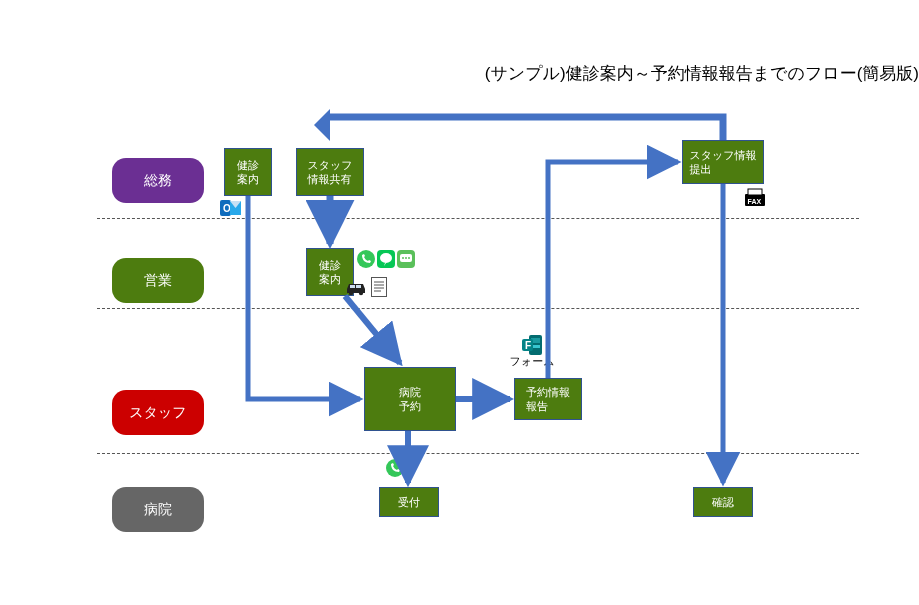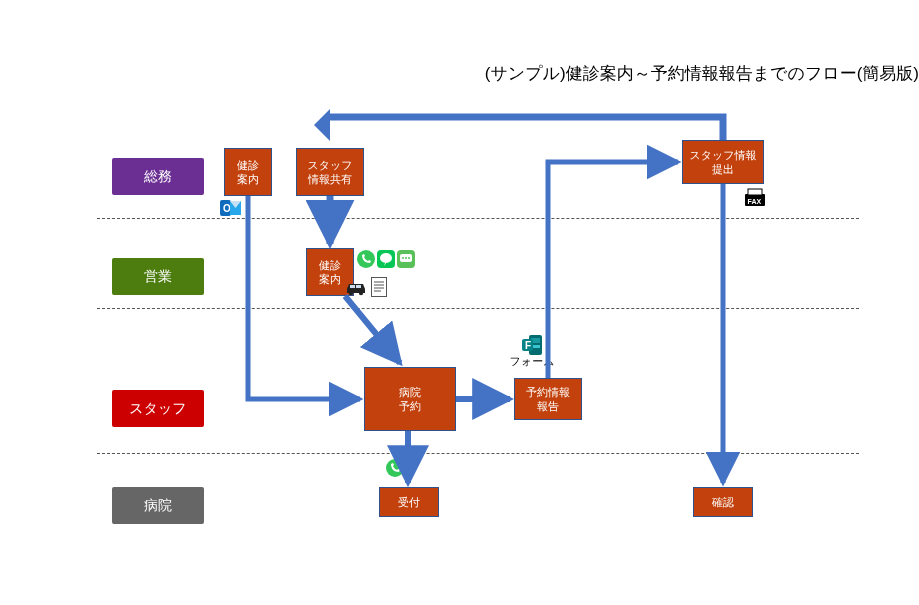--- a/index.html
+++ b/index.html
@@ -1,23 +1,23 @@
 <!DOCTYPE html>
 <html><head>
 <meta charset="utf-8">
 <style>
   html,body{margin:0;padding:0;width:919px;height:605px;background:#fff;font-family:"Yu Gothic","Hiragino Kaku Gothic ProN",Meiryo,sans-serif;overflow:hidden}
   .title{position:absolute;left:0;right:0;top:62px;text-align:right;font-size:17px;color:#000}
-  .lane-label{position:absolute;left:112px;width:92px;height:37px;display:flex;align-items:center;justify-content:center;color:#fff;font-size:14px;border-radius:2px}
+  .lane-label{position:absolute;left:112px;width:92px;height:45px;display:flex;align-items:center;justify-content:center;color:#fff;font-size:14px;border-radius:14px}
   .lane-soumu{top:158px;background:#6b2f93}
   .lane-eigyo{top:258px;background:#4d7c0f}
   .lane-staff{top:390px;background:#cc0000}
   .lane-byouin{top:487px;background:#666}
   .lane-div{position:absolute;left:97px;right:60px;border-top:1px dashed #555;height:0}
-  .box{position:absolute;background:#c2410c;color:#fff;font-size:11px;display:flex;align-items:center;justify-content:center;text-align:center;line-height:1.3;padding:2px;box-sizing:border-box;border:1px solid #2f528f}
+  .box{position:absolute;background:#4d7c0f;color:#fff;font-size:11px;display:flex;align-items:center;justify-content:center;line-height:1.3;padding:2px;box-sizing:border-box;border:1px solid #2f528f}
   .caption{position:absolute;font-size:11px;color:#000;text-align:center}
   .icon{position:absolute}
   svg.canvas{position:absolute;left:0;top:0;width:919px;height:605px;pointer-events:none}
 </style>
 </head>
 <body>
 
 <div class="title">(サンプル)健診案内～予約情報報告までのフロー(簡易版)</div>
 
 <div class="lane-label lane-soumu">総務</div>

